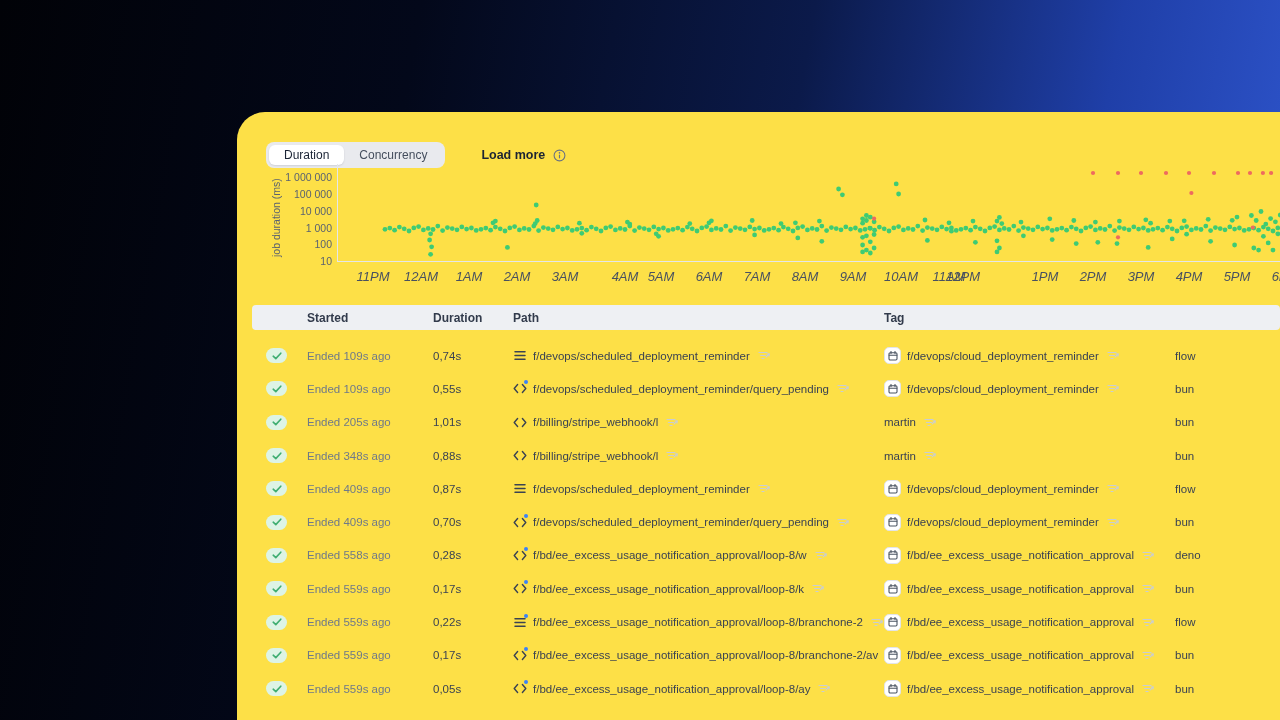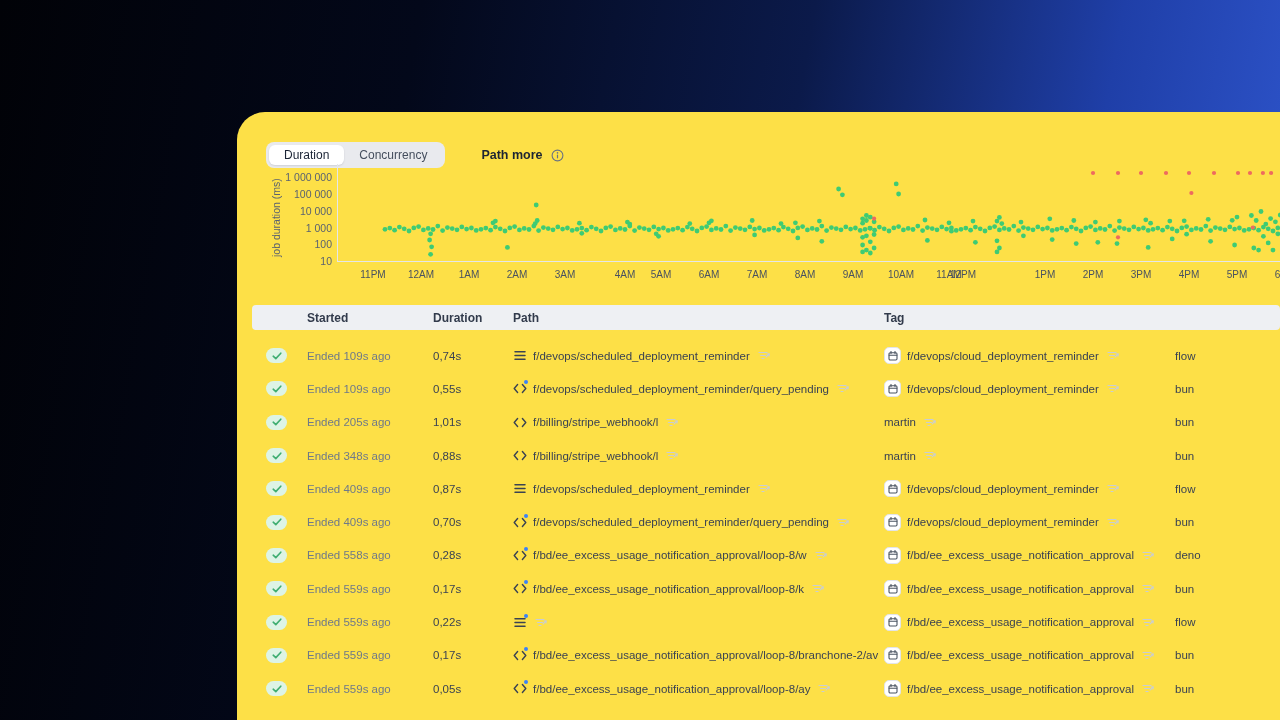--- a/index.html
+++ b/index.html
@@ -18,21 +18,21 @@
   .info-ic{display:inline-flex;}
 
   
   .chart{position:absolute;left:0;top:52px;width:1043px;height:122px;}
   .ylab{position:absolute;left:33px;top:4px;height:100px;writing-mode:vertical-rl;transform:rotate(180deg);
     font-size:10.5px;color:#5a6270;display:flex;align-items:center;justify-content:center;}
   .ytick{position:absolute;left:48px;width:47px;text-align:right;font-size:10.5px;color:#5a6270;line-height:10px;}
   .plot{position:absolute;left:100px;top:0;width:943px;height:97px;
     border-left:1px solid #e4e6ea;border-bottom:1px solid #e4e6ea;}
   .plot svg{position:absolute;left:0;top:0;overflow:visible;}
-  .xtick{position:absolute;top:105px;transform:translateX(-50%);font-size:10px;color:#495160;white-space:nowrap;}
+  .xtick{position:absolute;top:105px;transform:translateX(-50%);font-size:13px;color:#495160;white-space:nowrap;font-style:italic;}
 
   
   .thead{position:absolute;left:15px;top:193px;width:1028px;height:25px;background:#eef0f3;border-radius:4px;
     display:grid;grid-template-columns:41px 126px 80px 371px 285px auto;align-items:center;
     padding-left:14px;box-sizing:border-box;font-size:12px;font-weight:700;color:#323b4c;}
   .thead .h{grid-column:auto;}
   .rows{position:absolute;left:0;top:227px;width:1043px;}
   .trow{height:33.3px;display:grid;grid-template-columns:41px 126px 80px 371px 285px auto;
     align-items:center;padding-left:29px;box-sizing:border-box;font-size:11.5px;}
   .status-pill{width:21px;height:15px;border-radius:7.5px;background:#ddf4e6;display:inline-flex;
@@ -53,21 +53,21 @@
 <div class="bg"></div>
 
 <div class="card">
 
   <div class="toolbar">
     <div class="tabs">
       <div class="tab active">Duration</div>
       <div class="tab">Concurrency</div>
     </div>
     <div class="loadmore">
-      <span>Path more</span>
+      <span>Load more</span>
       <span class="info-ic">
         <svg width="13" height="13" viewBox="0 0 13 13">
             <circle cx="6.5" cy="6.5" r="5.4" fill="none" stroke="#6b7380" stroke-width="1.1"></circle>
             <circle cx="6.5" cy="3.9" r="0.8" fill="#6b7380"></circle>
             <rect x="5.9" y="5.4" width="1.2" height="4" rx="0.6" fill="#6b7380"></rect>
           </svg>
       </span>
     </div>
   </div>
 
@@ -912,20 +912,21 @@
         <svg width="12" height="11" viewBox="0 0 12 11">
               <g stroke="#3a4252" stroke-width="1.5" stroke-linecap="round">
                 <line x1="1" y1="1.7" x2="11" y2="1.7"></line>
                 <line x1="1" y1="5.5" x2="11" y2="5.5"></line>
                 <line x1="1" y1="9.3" x2="11" y2="9.3"></line>
               </g>
             </svg>
         <span class="dot"></span>
       </span>
 
+      <span>f/bd/ee_excess_usage_notification_approval/loop-8/branchone-2</span>
       <span class="filter-ic">
         <svg width="12" height="11" viewBox="0 0 12 11">
               <g stroke="#c8cdd6" stroke-width="1.2" stroke-linecap="round">
                 <line x1="1" y1="2.5" x2="9" y2="2.5"></line>
                 <line x1="2.5" y1="5.5" x2="7.5" y2="5.5"></line>
                 <line x1="4" y1="8.5" x2="6" y2="8.5"></line>
                 <path d="M8.2 6.8 L11 4" fill="none"></path>
                 <path d="M11 6 L11 4 L9 4" fill="none"></path>
               </g>
             </svg>

